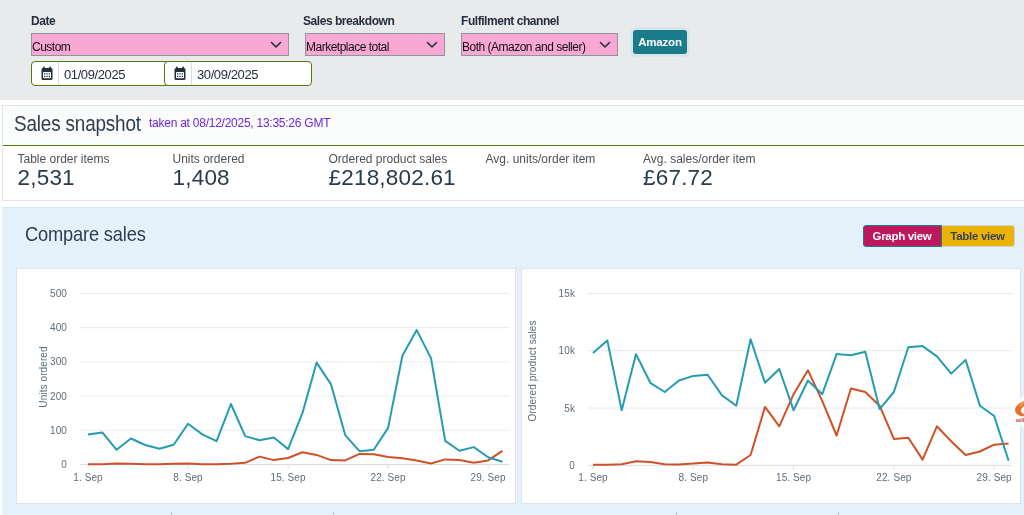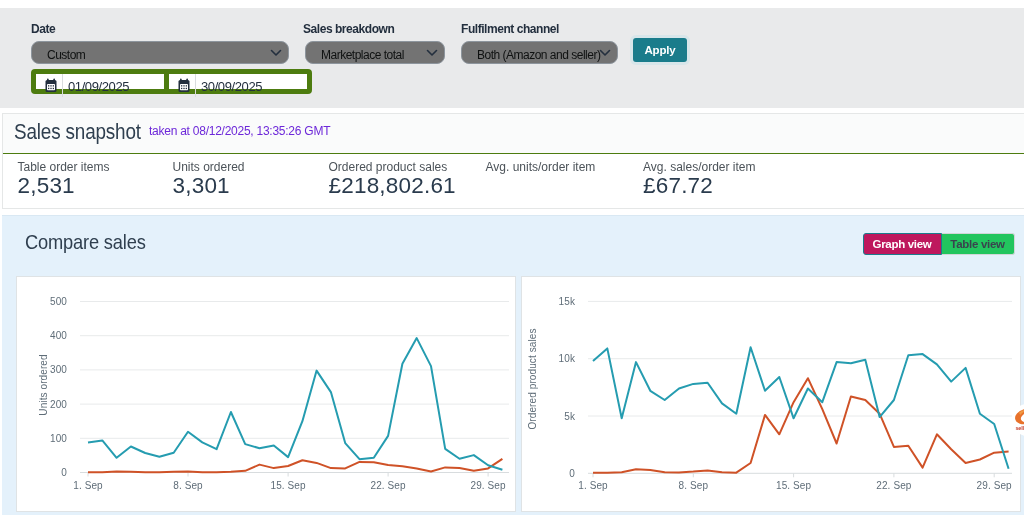--- a/index.html
+++ b/index.html
@@ -1,28 +1,28 @@
 <!DOCTYPE html>
 <html><head>
 <meta charset="utf-8">
 <style>
 * { margin:0; padding:0; box-sizing:border-box; }
 html,body { width:1024px; height:515px; overflow:hidden; background:#fff;
   font-family:"Liberation Sans", sans-serif; }
 #page { position:relative; width:1024px; height:515px; }
-.abs { position:absolute;margin-top:8px; }
+.abs { position:absolute; }
 
 
 #topbar { left:0; top:0; width:1024px; height:100px; background:#e9eaeb; }
 .flabel { position:absolute; top:14px; font-size:12px; letter-spacing:-0.45px; font-weight:bold; color:#232f3e; }
-.sel { position:absolute; top:33px; height:23px; background:#737373; border:1px solid #8d959d;
-  border-radius:8px; font-size:12px; letter-spacing:-0.5px; color:#0f1111; line-height:26px;
-  padding-left:15px; white-space:nowrap; overflow:hidden; }
+.sel { position:absolute; top:33px; height:23px; background:#f9a8d4; border:1px solid #8d959d;
+  border-radius:0; font-size:12px; letter-spacing:-0.5px; color:#0f1111; line-height:26px;
+  padding-left:0; white-space:nowrap; overflow:hidden; }
 .sel svg { position:absolute; right:6.5px; top:7px; }
-.dbox { position:absolute; top:61px; height:25px; background:#fff; border:5px solid #4d7c0f;
+.dbox { position:absolute; top:61px; height:25px; background:#fff; border:1px solid #4d7c0f;
   border-radius:4px; width:148px; }
 .dbox .ico { position:absolute; left:0; top:0; width:26.5px; height:23px;
   border-right:1px solid #d9dcde; }
 .dbox .ico svg { position:absolute; left:9px; top:4px; }
 .dbox .dt { position:absolute; left:32px; top:5px; font-size:13px; letter-spacing:-0.4px; color:#232f3e; }
 #applybtn { position:absolute; left:633px; top:30px; width:54px; height:24px;
   background:#1a7c8b; border-radius:3px; color:#fff; font-size:11.5px; letter-spacing:-0.2px; font-weight:bold;
   text-align:center; line-height:24px; box-shadow:0 0 0 3px rgba(195,226,232,0.45); }
 
 
@@ -38,21 +38,21 @@
 .stat .sv { font-size:22.5px; color:#2a3b4d; display:block; margin-top:-1px; letter-spacing:0.2px; }
 
 
 #cmp { left:2px; top:207px; width:1024px; height:308px; background:#e4f1fb;
   border-top:1px solid #d9e8f3; }
 #cmp h2 { position:absolute; left:22.5px; top:13.5px; font-size:21px; font-weight:normal;
   color:#2f3f4f; letter-spacing:-0.2px; transform:scaleX(0.87); transform-origin:left top; }
 #gview { position:absolute; left:860.5px; top:17px; width:79px; height:22px; background:#be185d;
   border:1px solid #1b7c8c; border-radius:3px 0 0 3px; color:#fff; font-weight:bold;
   font-size:11.5px; letter-spacing:-0.3px; text-align:center; line-height:21px; }
-#tview { position:absolute; left:939.5px; top:17px; width:73px; height:22px; background:#22c55e;
+#tview { position:absolute; left:939.5px; top:17px; width:73px; height:22px; background:#eab308;
   border:1px solid #d2d6d8; border-left:none; border-radius:0 3px 3px 0; color:#39444e;
   font-weight:bold; font-size:11.5px; letter-spacing:-0.3px; text-align:center; line-height:21px; }
 .panel { position:absolute; top:60px; height:236px; background:#fff; border:1px solid #dfe3e5; }
 #lpanel { left:14px; width:500px; }
 #rpanel { left:519px; width:500px; }
 .tick { font-size:10px; fill:#5f6d78; font-family:"Liberation Sans",sans-serif; letter-spacing:0.1px; }
 
 
 #badge { left:1006px; top:394px; width:18px; height:37px; overflow:hidden; }
 </style>
@@ -112,35 +112,35 @@
               <rect x="7.7" y="7.2" width="1.3" height="1.3"></rect>
           <rect x="3" y="9.8" width="1.3" height="1.3"></rect>
               <rect x="5.35" y="9.8" width="1.3" height="1.3"></rect>
               <rect x="7.7" y="9.8" width="1.3" height="1.3"></rect>
         </g>
       </svg>
         </span>
       <span class="dt">30/09/2025</span>
     </div>
 
-    <div id="applybtn">Apply</div>
+    <div id="applybtn">Amazon</div>
   </div>
 
   <div id="snap" class="abs">
     <div id="snaphead">
       <h1>Sales snapshot</h1>
       <span class="taken">taken at 08/12/2025, 13:35:26 GMT</span>
     </div>
     <div class="stat" style="left:14.5px;">
         <span class="sl">Table order items</span>
         <span class="sv">2,531</span>
       </div>
     <div class="stat" style="left:169.5px;">
         <span class="sl">Units ordered</span>
-        <span class="sv">3,301</span>
+        <span class="sv">1,408</span>
       </div>
     <div class="stat" style="left:325.5px;">
         <span class="sl">Ordered product sales</span>
         <span class="sv">£218,802.61</span>
       </div>
     <div class="stat" style="left:482.5px;">
         <span class="sl">Avg. units/order item</span>
       </div>
     <div class="stat" style="left:640px;">
         <span class="sl">Avg. sales/order item</span>

